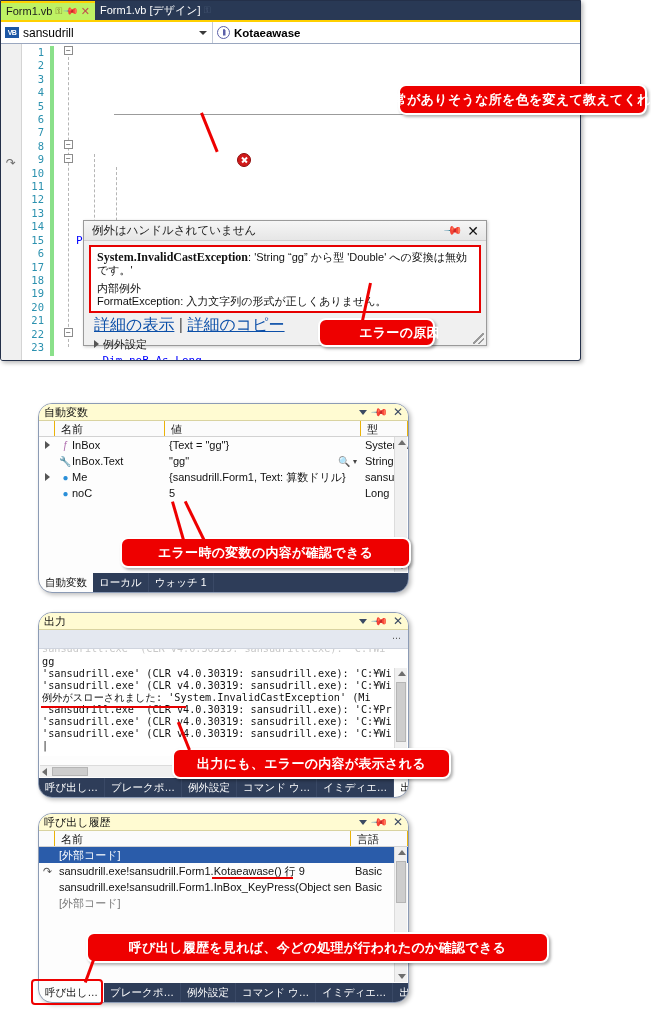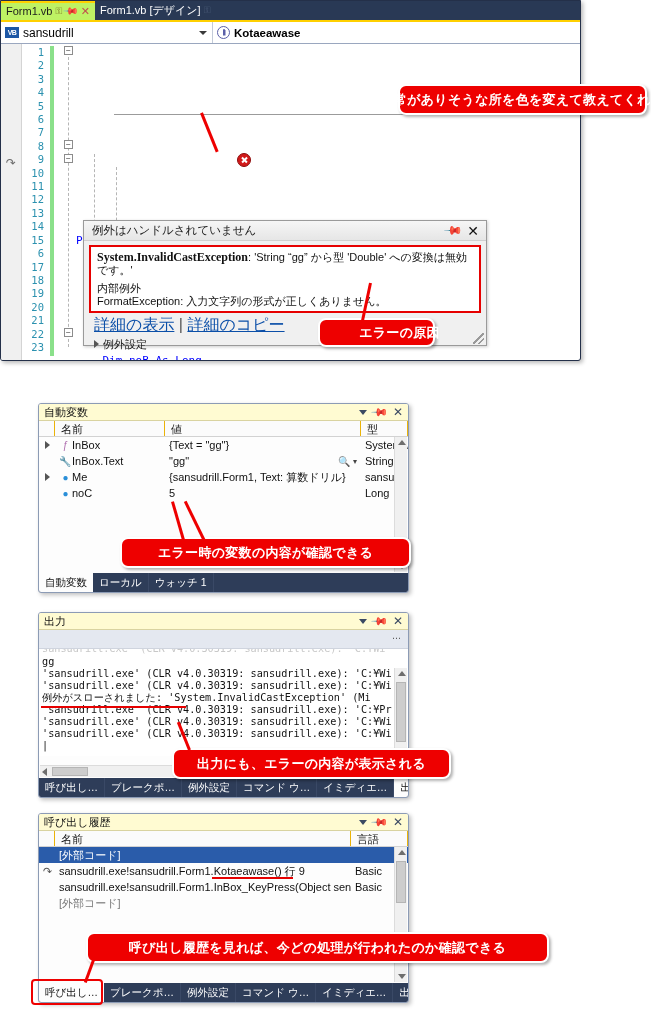--- a/index.html
+++ b/index.html
@@ -165,21 +165,21 @@
   .grip {
     position: absolute; right: 2px; bottom: 1px; width: 11px; height: 11px;
     background:
       linear-gradient(135deg, transparent 45%, #9a9a9a 45%, #9a9a9a 55%, transparent 55%),
       linear-gradient(135deg, transparent 70%, #9a9a9a 70%, #9a9a9a 80%, transparent 80%);
   }
 
   
   .toolwin {
     position: absolute; background: #fdfdfd;
-    border: 1px solid #8c9bb5; border-radius: 3px;
+    border: 1px solid #8c9bb5; border-radius: 14px;
     box-shadow: 2px 2px 4px rgba(0,0,0,0.25);
     overflow: hidden;
   }
   .tw-title {
     height: 17px; background: #fffbd2; display: flex; align-items: center;
     padding: 0 3px 0 5px; font-size: 11px; color: #111;
     border-bottom: 1px solid #d9d3a0;
   }
   .tw-title .sp { flex: 1; }
   .tw-title .dd {

